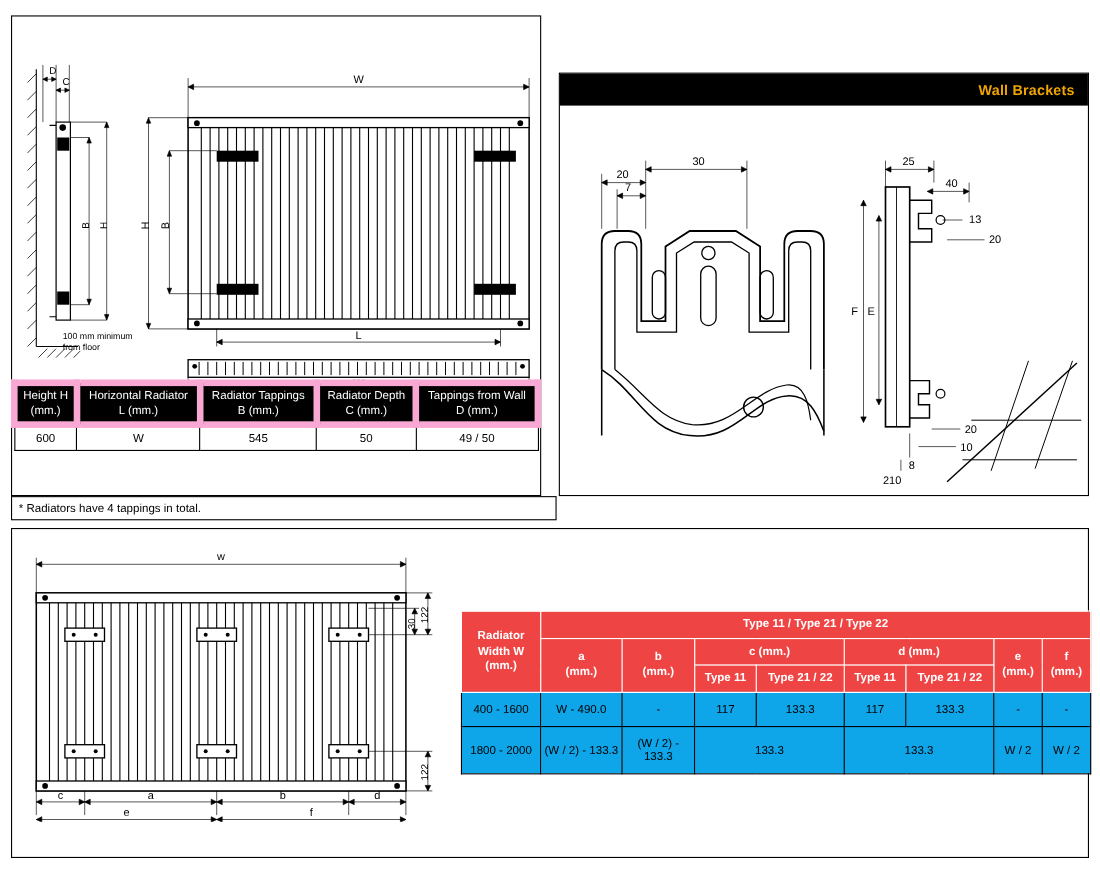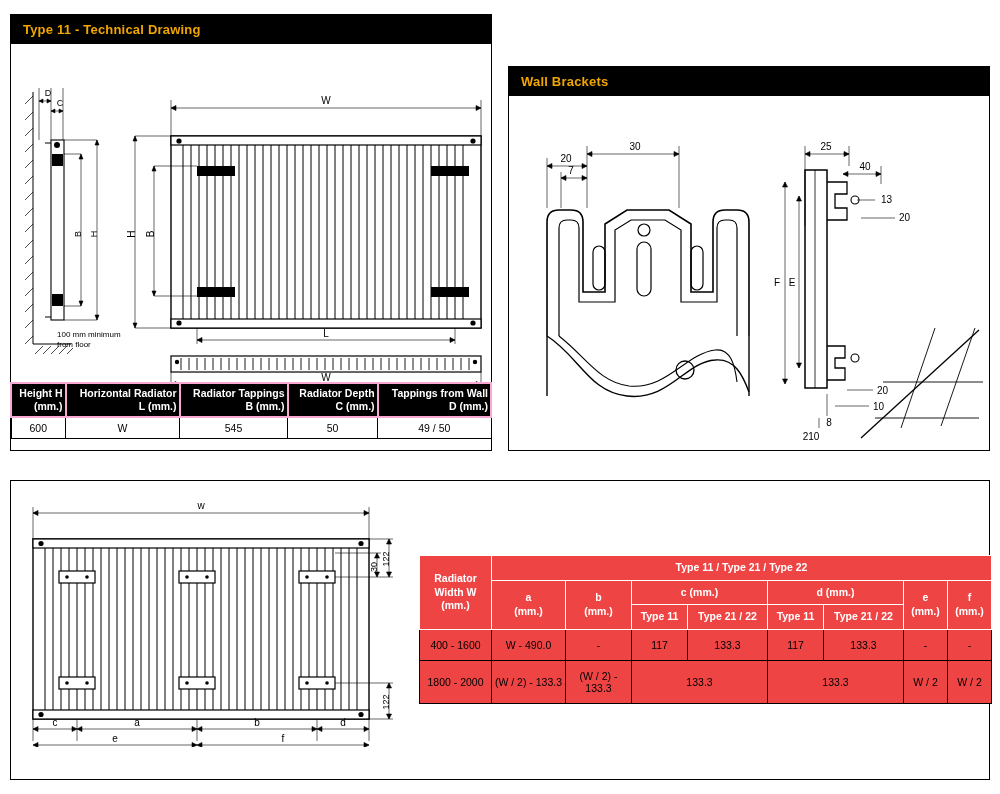--- a/index.html
+++ b/index.html
@@ -36,36 +36,36 @@
     box-sizing: border-box;
     letter-spacing: .2px;
   }
   .panel-body {
     position: relative;
     box-sizing: border-box;
   }
 
   
   #panel-technical { left: 10px;  top: 14px;  width: 482px; height: 437px; }
-  #panel-brackets  { left: 508px; top: 66px;  width: 482px; height: 385px; }
+  #panel-brackets  { left: 508px; top: 66px;  width: 482px; height: 385px; text-align: right; }
   #panel-position  { left: 10px;  top: 480px; width: 980px; height: 300px; }
 
   
   table.spec {
     border-collapse: collapse;
     width: 100%;
     font-size: 10.5px;
   }
   table.spec th {
     background: #000;
     color: #fff;
-    font-weight: bold;
-    border: 2px solid #f9a8d4;
+    font-weight: normal;
+    border: 6px solid #f9a8d4;
     padding: 3px 2px;
-    text-align: right;
+    text-align: center;
     line-height: 1.25;
   }
   table.spec td {
     border: 1px solid #000;
     padding: 4px 2px;
     text-align: center;
     color: #000;
     background: #fff;
     margin-left: 24px;
   }
@@ -90,21 +90,21 @@
     border: 1px solid #fff;
     font-weight: bold;
     padding: 5px 2px;
     text-align: center;
     line-height: 1.3;
   }
   table.bp td {
     border: 1px solid #000;
     padding: 9px 2px;
     text-align: center;
-    background: #ef4444;
+    background: #0ea5e9;
     color: #000;
   }
 
   
   svg { display: block; }
   .dimtext {
     font-family: "Liberation Sans", sans-serif;
     font-size: 9px;
     fill: #000;
   }
@@ -118,21 +118,20 @@
     font-size: 10px;
     fill: #000;
   }
 </style>
 </head>
 <body>
 
 <div class="page">
 
   <div class="panel" id="panel-technical">
-    <div class="panel-header">Type 11 - Technical Drawing</div>
     <div class="panel-body" style="height:394px;">
 
       <svg width="480" height="355" viewBox="0 0 480 355">
 
         <g stroke="#000" stroke-width="1">
           <line x1="22" y1="48" x2="22" y2="300"></line>
           <line x1="22" y1="300" x2="60" y2="300"></line>
         </g>
         <g stroke="#000" stroke-width="0.7">
           <line x1="14" y1="60" x2="22" y2="52"></line>
@@ -375,20 +374,21 @@
               <td>W</td>
               <td>545</td>
               <td>50</td>
               <td>49 / 50</td>
             </tr>
           </tbody>
         </table>
       </div>
     </div>
 
+    <div class="note" style="position:absolute; left:-1px; bottom:-23px; width:482px; border-top:1px solid #000;">* Radiators have 4 tappings in total.</div>
   </div>
 
   <div class="panel" id="panel-brackets">
     <div class="panel-header">Wall Brackets</div>
     <div class="panel-body" style="height:354px;">
       <svg width="480" height="352" viewBox="0 0 480 352">
 
         <g stroke="#000" stroke-width="0.6" fill="none">
           <line x1="38" y1="62" x2="38" y2="112"></line>
           <line x1="78" y1="50" x2="78" y2="112"></line>

